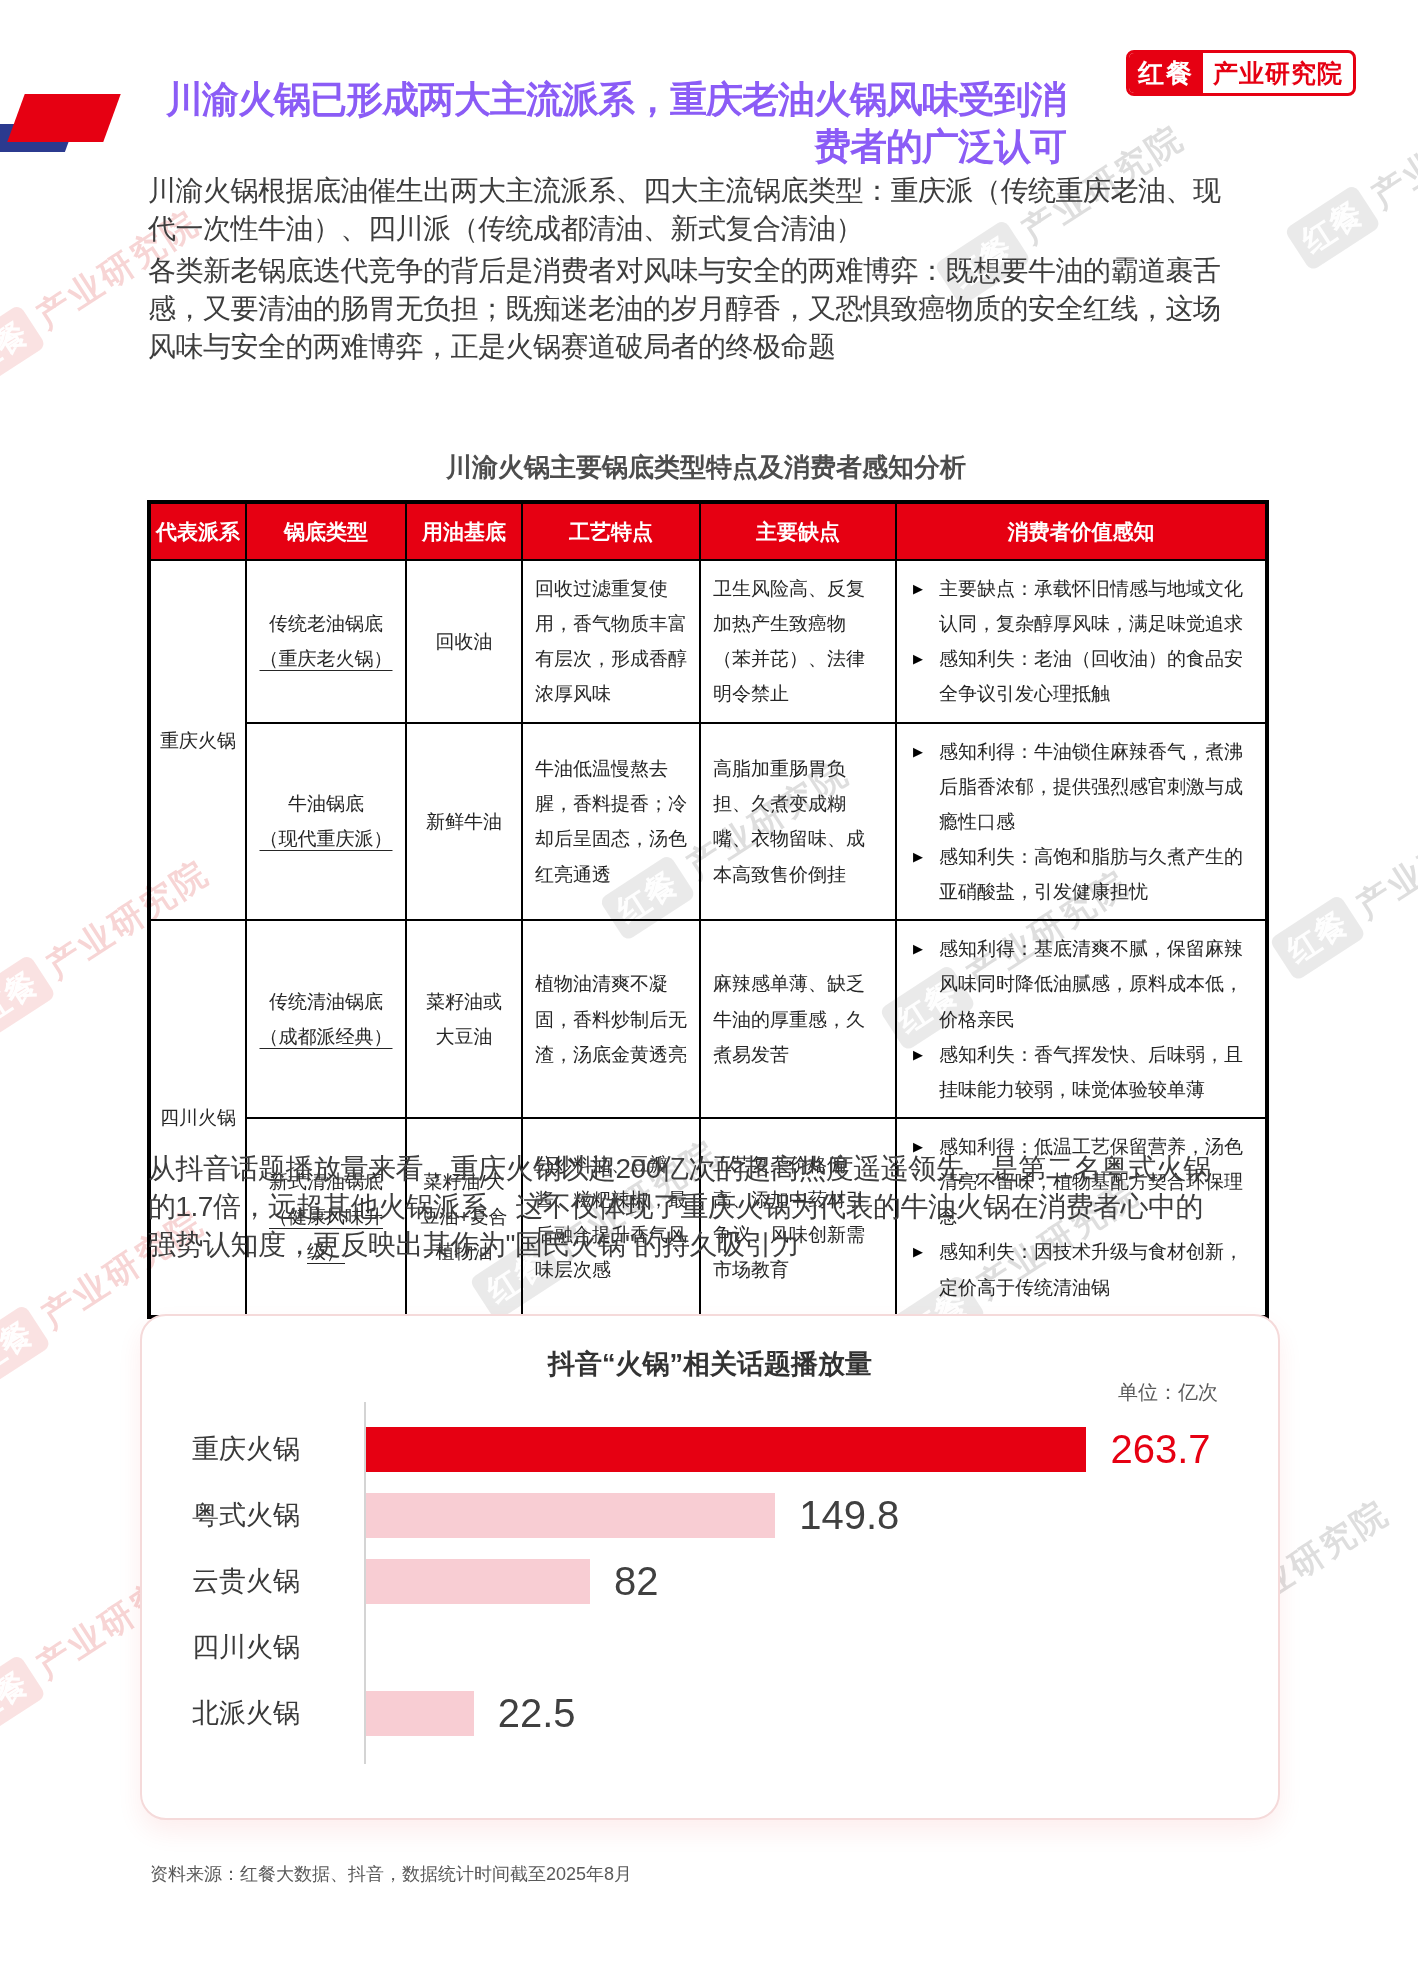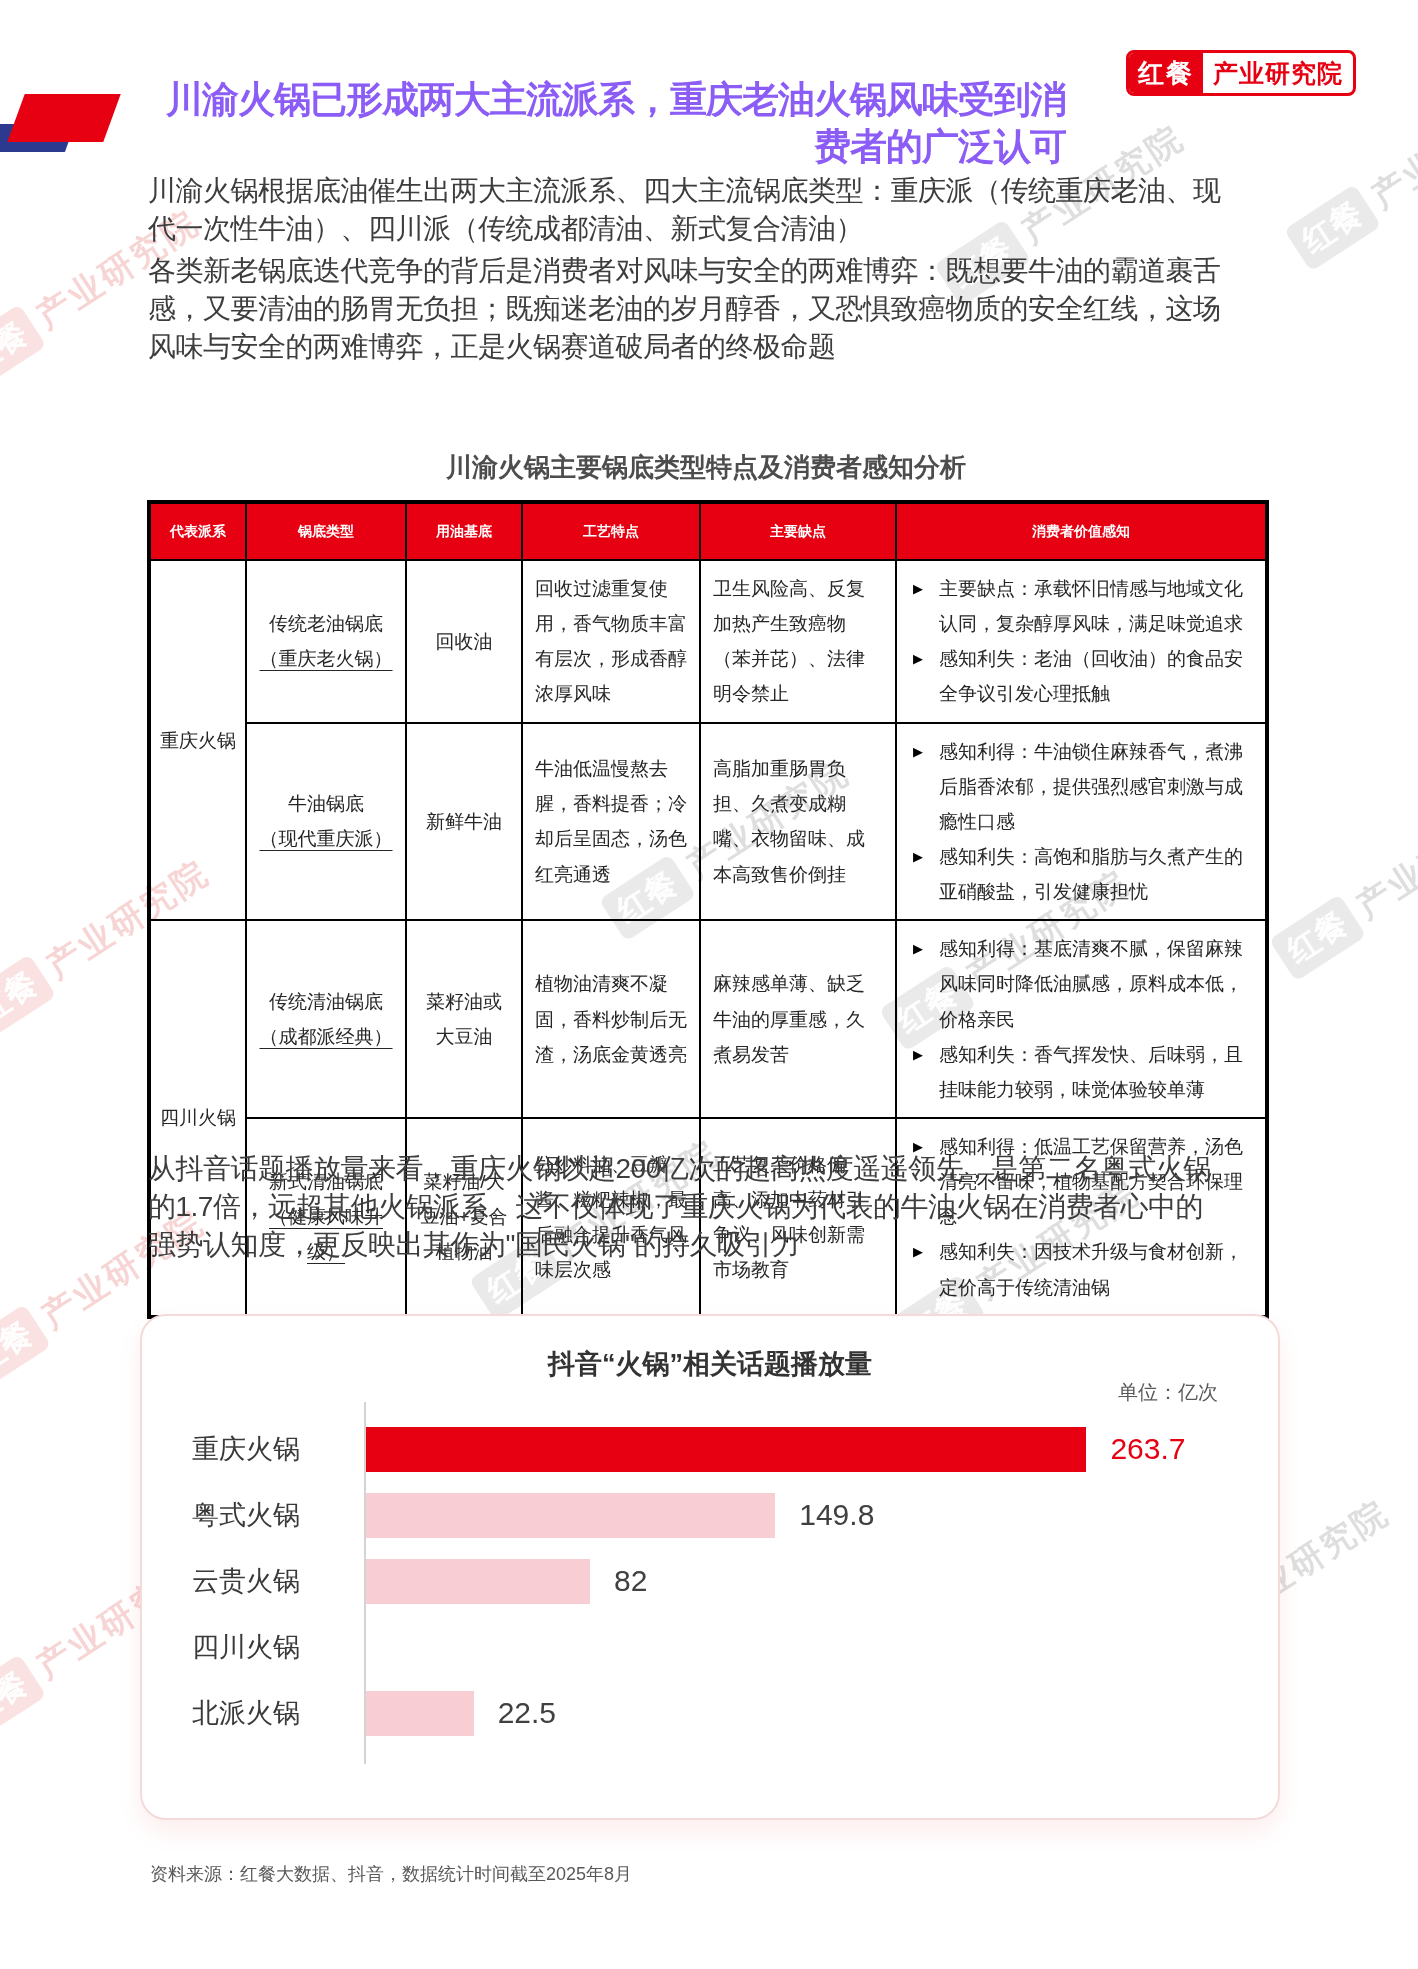--- a/index.html
+++ b/index.html
@@ -40,21 +40,21 @@
   .p1 { top:172px; }
   .p2 { top:252px; }
   .p3 { top:1150px; }
 
   
   .table-title { position:absolute; left:147px; top:450px; width:1118px; text-align:center;
                  font-size:26px; font-weight:bold; color:#4d4d4d; }
   table.analysis { position:absolute; left:147px; top:500px; width:1118px;
                    border-collapse:collapse; table-layout:fixed; border:4px solid #000; }
   table.analysis th, table.analysis td { border:2.5px solid #000; }
-  table.analysis th { background:var(--red,#e60012); color:#fff; font-size:14px; font-weight:bold;
+  table.analysis th { background:var(--red,#e60012); color:#fff; font-size:21px; font-weight:bold;
                       height:58px; padding:4px; }
   table.analysis td { font-size:19px; color:#262626; line-height:1.85; vertical-align:middle;border-radius:8px; }
   tr.row-a { height:122px; } tr.row-b { height:176px; } tr.row-c { height:126px; } tr.row-d { height:148px; }
   td.group { text-align:center; font-size:20px; }
   td.type  { text-align:center; padding:6px; }
   td.type .sub { text-decoration:underline; text-underline-offset:5px; }
   td.oil   { text-align:center; padding:0 10px; }
   td.craft, td.cons { text-align:left; padding:10px 12px; }
   td.perc  { text-align:left; padding:10px 14px 10px 16px; }
   .bullet-item { display:flex; align-items:flex-start; gap:16px; }
@@ -65,21 +65,21 @@
                 background:#fff; border:2px solid #f5dada; border-radius:26px;
                 box-shadow:0 12px 26px rgba(230,0,18,0.07); }
   .chart-title { text-align:center; margin-top:30px; font-size:27px; font-weight:bold; color:#333; }
   .chart-unit { position:absolute; right:60px; top:63px; font-size:20px; color:#595959; }
   .bars { position:absolute; left:24px; top:100px; width:1068px; }
   .axis { position:absolute; left:198px; top:-14px; height:362px; width:2px; background:#d4d4d4; }
   .bar-row { display:flex; align-items:center; height:66px; }
   .bar-label { width:200px; font-size:27px; color:#3a3a3a; padding-left:26px; }
   .bar-track { flex:1; display:flex; align-items:center; }
   .bar { height:45px; background:var(--pink,#f8cdd3); }
-  .bar-value { margin-left:24px; font-size:30px; color:#404040; }
+  .bar-value { margin-left:24px; font-size:40px; color:#404040; }
   .bar-row.highlight .bar-value { color:var(--red,#e60012); }
 
   .source { position:absolute; left:150px; top:1862px; font-size:18px; color:#595959; }
 </style>
 </head>
 <body>
 
 <div class="page">
 
   <div class="wm" style="left:925px; top:185px;">

